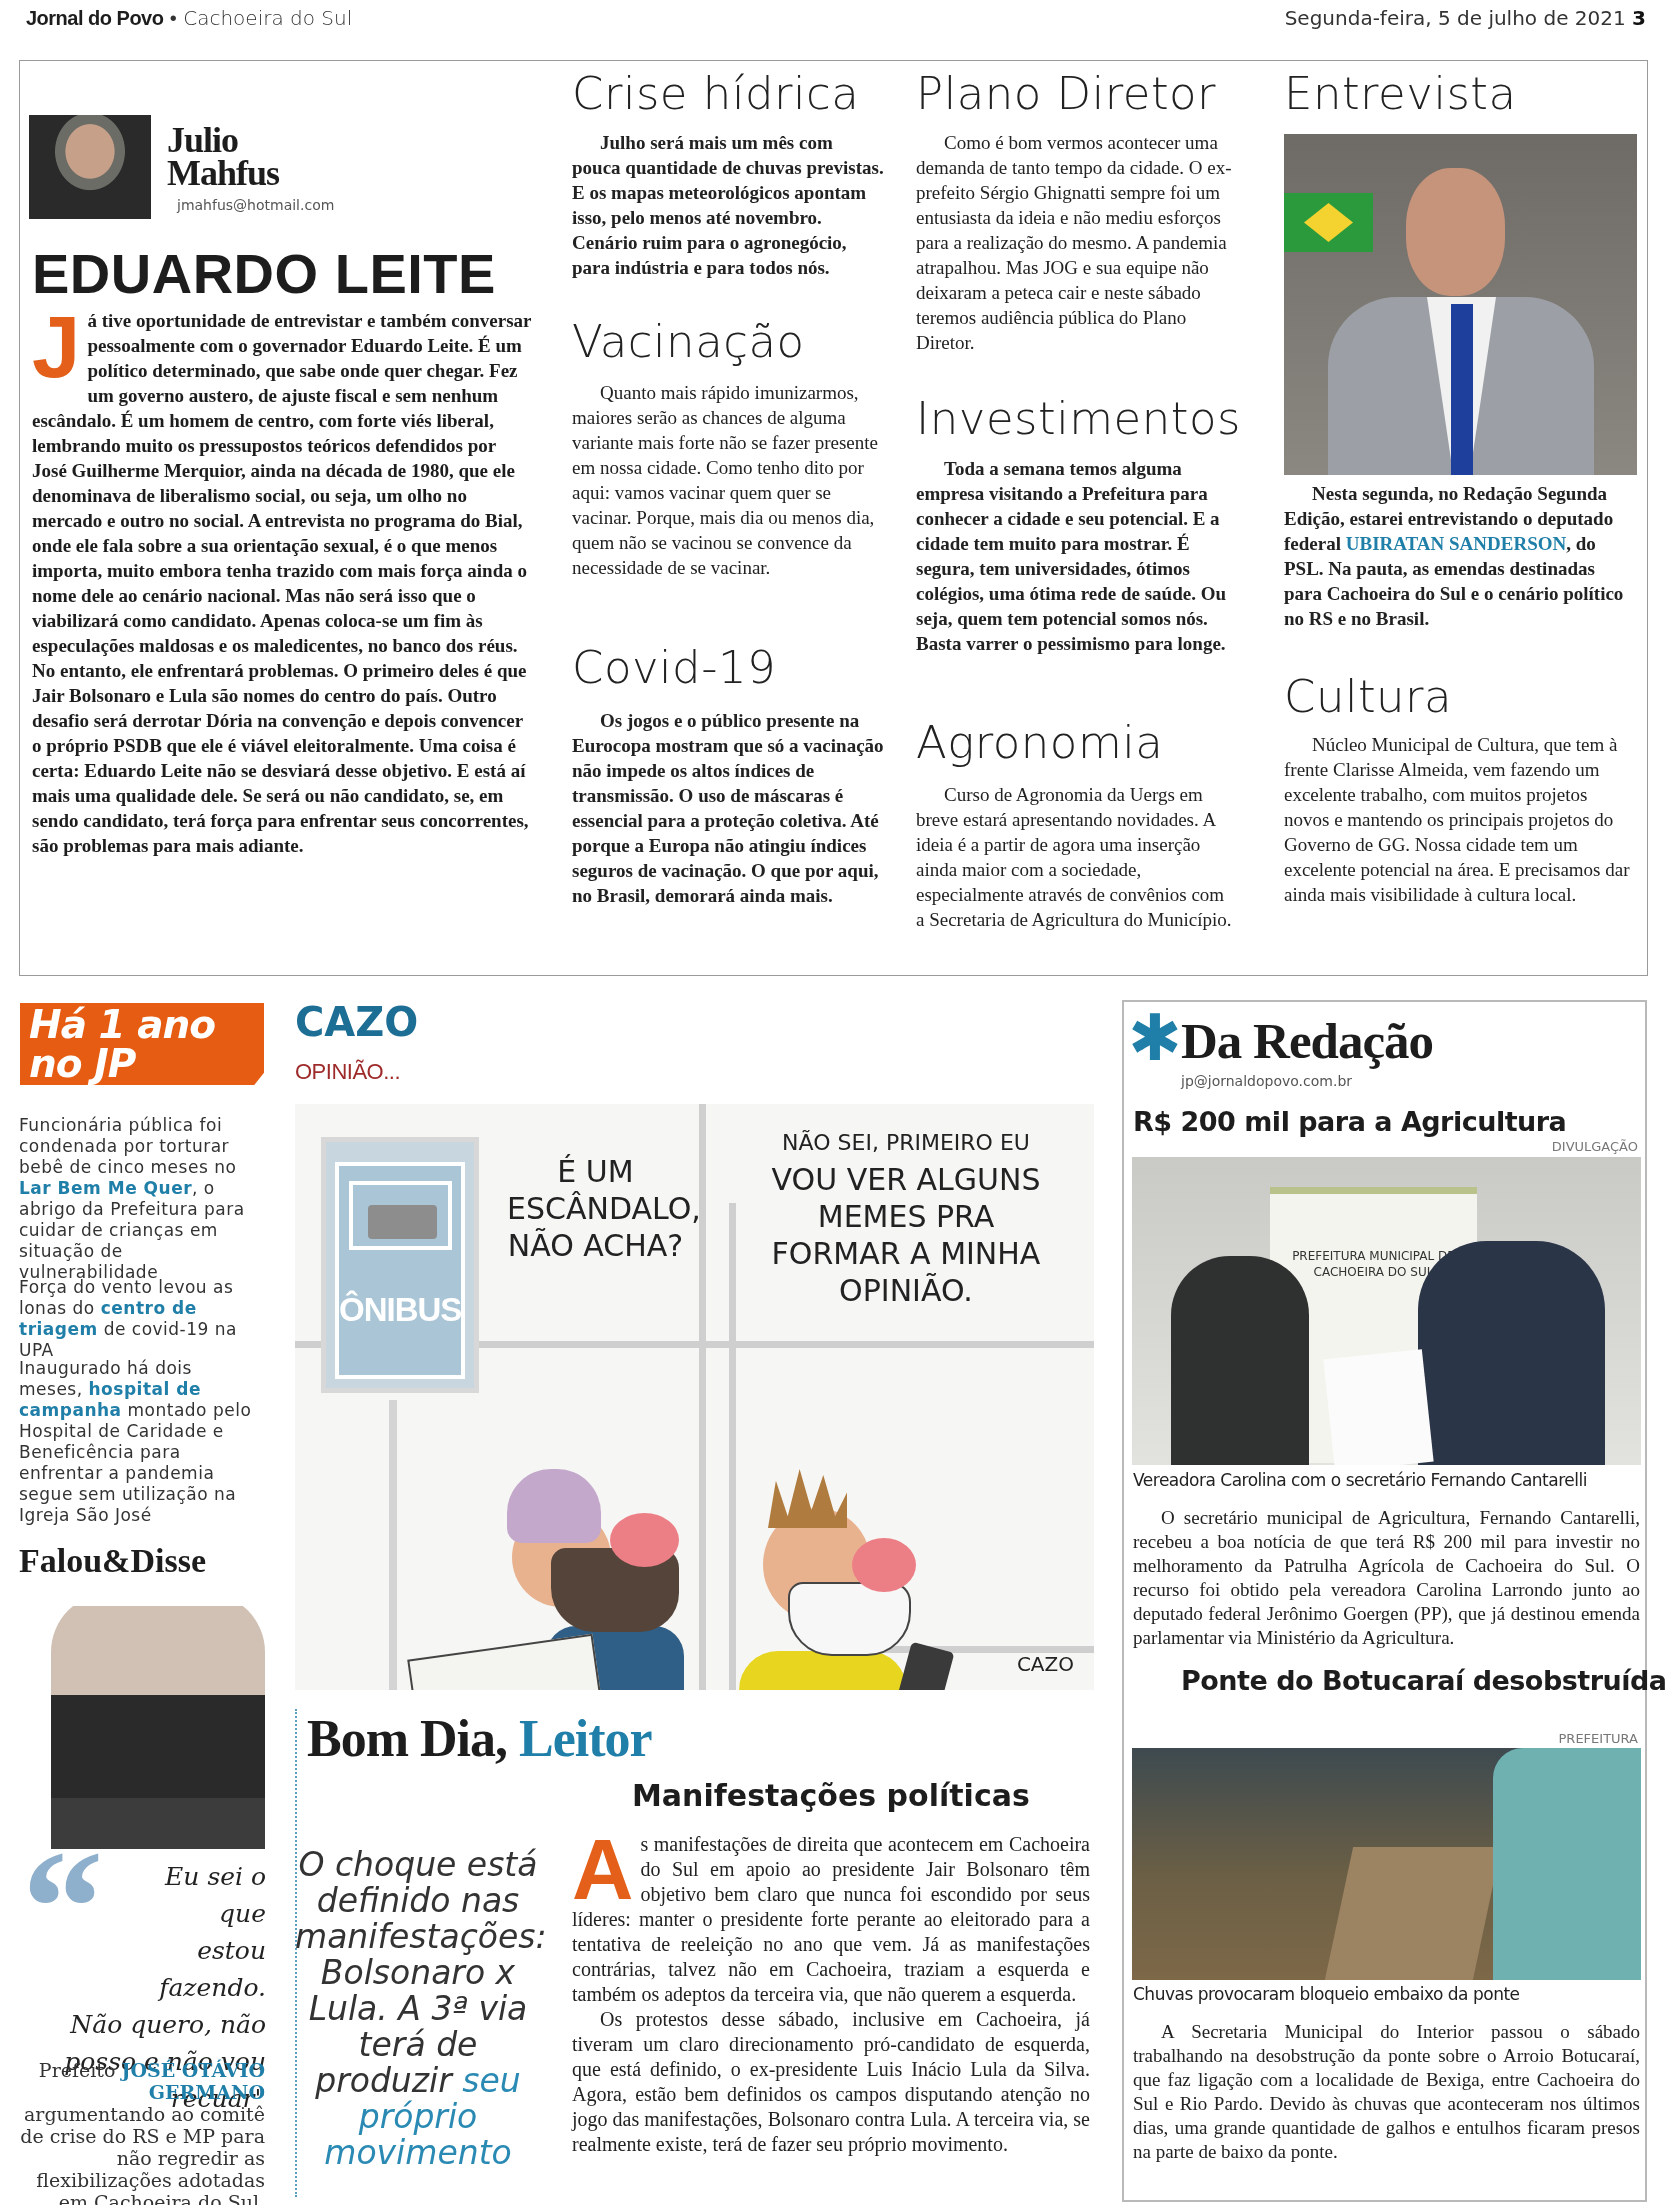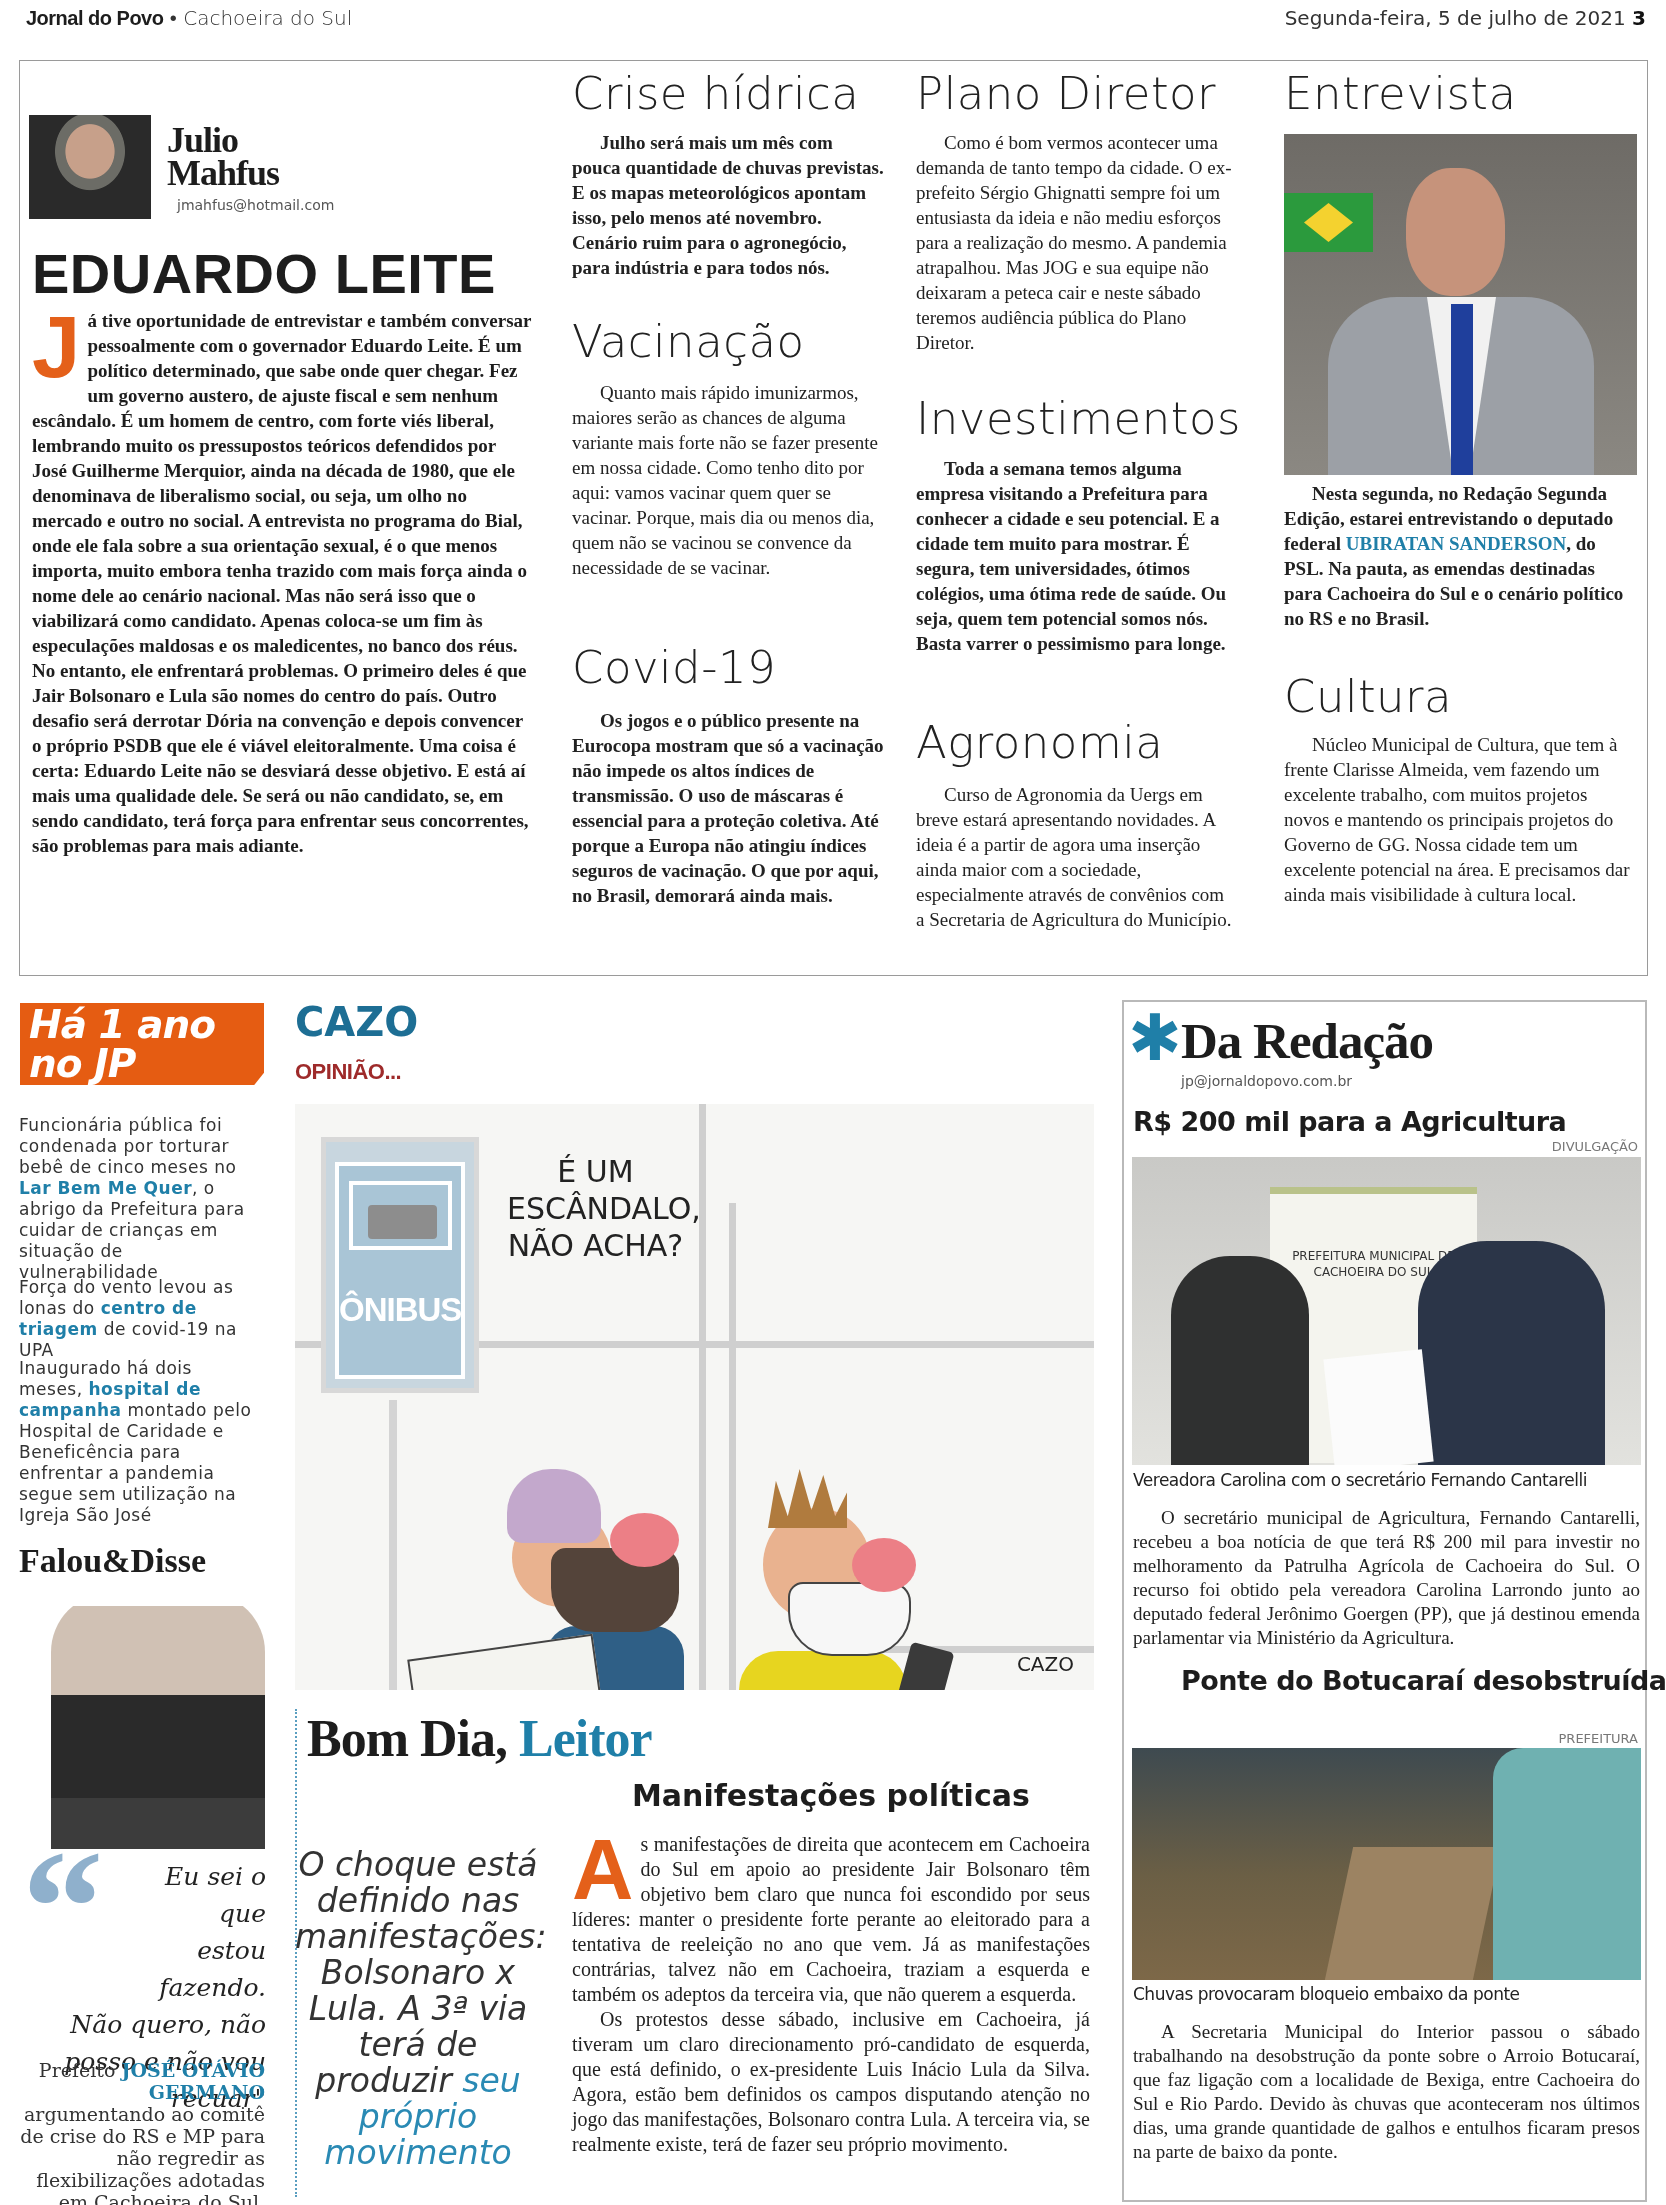--- a/index.html
+++ b/index.html
@@ -52,21 +52,21 @@
   #falou-title { left: 19px; top: 1542px; font-family: "Liberation Serif", serif; font-weight: 700; font-size: 34px; }
   #falou-photo { left: 51px; top: 1593px; width: 214px; height: 256px; background: linear-gradient(180deg,#fff 0 5%, #d0c1b4 5% 40%, #2a2a2a 40% 80%, #3c3c3c 80%); border-radius: 59px 59px 0 0; }
   #quote-mark { left: 22px; top: 1843px; font-family: "Liberation Serif", serif; font-weight: 700; font-size: 163px; line-height: 128px; color: #8fb0cc; }
   #falou-quote { left: 20px; top: 1858px; width: 246px; text-align: right; font-family: "DejaVu Serif", serif; font-style: italic; font-size: 25px; line-height: 37px; color: #222; }
   #falou-quote .q1 { display: block; padding-left: 133px; }
   #falou-attrib { left: 19px; top: 2059px; width: 246px; text-align: right; font-family: "DejaVu Serif", serif; font-size: 19px; line-height: 22px; color: #333; }
   #falou-attrib b { color: #1f7fa8; font-weight: 700; }
 
   
   #cazo-label { left: 295px; top: 999px; font-family: "DejaVu Sans", sans-serif; font-weight: 700; font-size: 40px; color: #1d6e94; }
-  #opiniao-label { left: 295px; top: 1059px; font-family: "Liberation Sans", sans-serif; font-weight: 700; font-size: 22px; color: #9e2a2a; letter-spacing: -0.5px; }
+  #opiniao-label { left: 295px; top: 1059px; font-family: "Liberation Sans", sans-serif; font-weight: 400; font-size: 22px; color: #9e2a2a; letter-spacing: -0.5px; }
   #cartoon { left: 295px; top: 1104px; width: 799px; height: 586px; background: #f6f6f4; overflow: hidden; }
   .rail { position: absolute; background: #cfcfcf; }
   #bus-sign { position: absolute; left: 26px; top: 33px; width: 158px; height: 256px; background: #c8d6df; border: 5px solid #d8d8d8; }
   #bus-sign .inner { position: absolute; left: 9px; top: 20px; width: 130px; height: 217px; border: 4px solid #fff; background: #a9c5d6; }
   #bus-sign .busbox { position: absolute; left: 10px; top: 15px; width: 103px; height: 69px; border: 4px solid #fff; background: #a9c5d6; }
   #bus-sign .bus { position: absolute; left: 15px; top: 20px; width: 69px; height: 34px; background: #8d8d8d; border-radius: 4px; }
   #bus-sign .bus-label { position: absolute; left: 0; top: 113px; width: 100%; text-align: center; font-family: "Liberation Sans", sans-serif; font-weight: 700; font-size: 33px; color: #fff; letter-spacing: -1px; margin-top: 12px; }
   #bus-pole { position: absolute; left: 94px; top: 296px; width: 8px; height: 296px; background: #d4d4d4; }
   .balloon { position: absolute; font-family: "DejaVu Sans", sans-serif; color: #222; text-align: center; text-transform: uppercase; }
   #balloon-1 { left: 212px; top: 49px; width: 177px; font-size: 30px; line-height: 37px; }
@@ -211,20 +211,24 @@
   <div id="bus-pole"></div>
   <div id="bus-sign">
     <div class="inner">
       <div class="busbox">
           <div class="bus"></div>
         </div>
       <div class="bus-label">ÔNIBUS</div>
     </div>
   </div>
   <div id="balloon-1" class="balloon">É um escândalo, não acha?</div>
+  <div id="balloon-2" class="balloon">
+    <div class="small">Não sei, primeiro eu</div>
+    <div>vou ver alguns memes pra formar a minha opinião.</div>
+  </div>
   <div id="c1-body"></div>
 
   <div id="c1-head" class="char-head"></div>
   <div id="c1-hat"></div>
   <div id="c1-mask"></div>
   <div id="c1-nose" class="char-nose"></div>
   <div id="newspaper"></div>
   <div id="c2-body"></div>
   <div id="c2-head" class="char-head"></div>
   <div id="c2-hair"></div>

